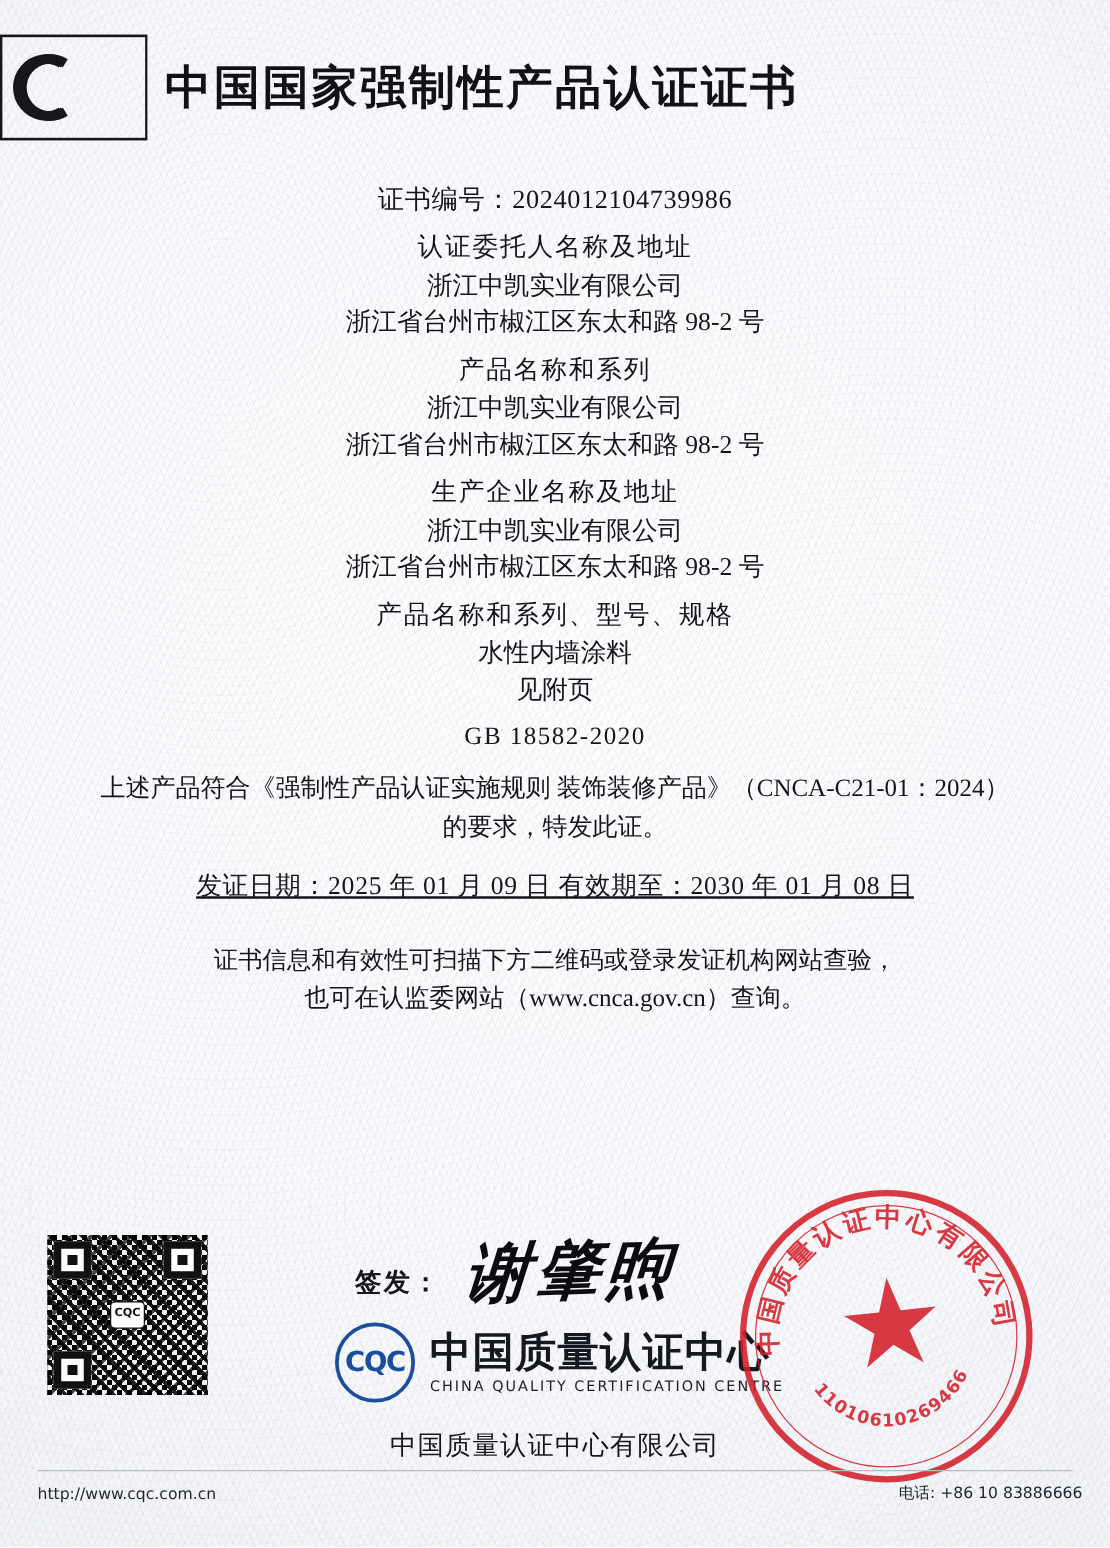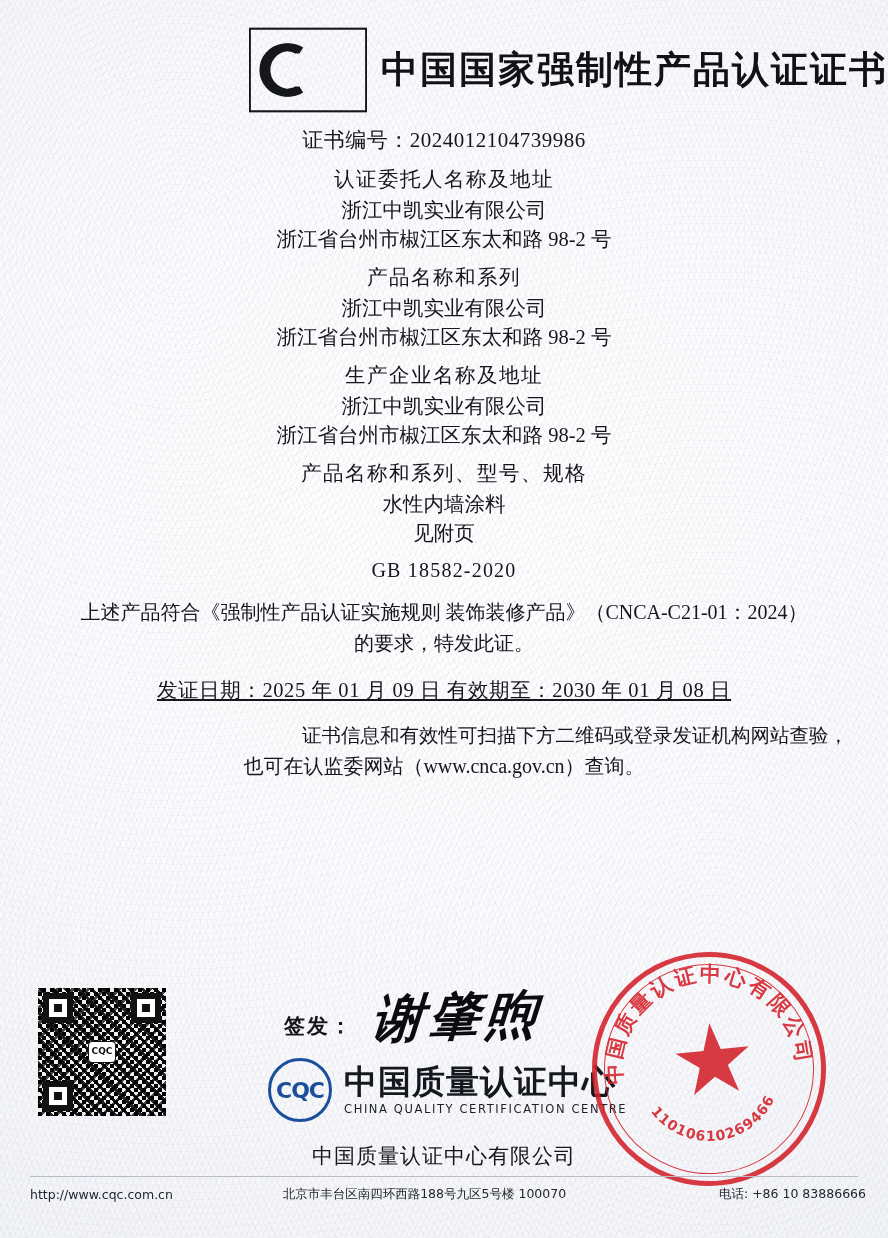--- a/index.html
+++ b/index.html
@@ -34,41 +34,41 @@
     pointer-events: none;
   }
 
   
   .header {
     position: absolute;
     top: 24px; left: 0; right: 0;
     height: 92px;
     display: flex;
     align-items: center;
-    justify-content: flex-end;
+    justify-content: flex-start;
   }
   .ccc-mark {
     width: 118px;
     height: 86px;
     margin-right: 14px;
     flex: none;
   }
   .cert-title {
     font-size: 37px;
     letter-spacing: 2px;
     font-weight: 700;
     font-family: "DejaVu Sans", "Liberation Sans", sans-serif;
     color: #111218;
     white-space: nowrap;
   }
 
   
   .body-block {
     position: absolute;
-    top: 124px;
+    top: 143px;
     left: 40px;
     right: 40px;
     text-align: center;
   }
   .line {
     font-size: 20.5px;
     line-height: 29px;
     white-space: nowrap;
   }
   .lbl {
@@ -107,25 +107,24 @@
   }
   .dates {
     margin-top: 16px;
     font-size: 20.5px;
     line-height: 31px;
     white-space: nowrap;
     letter-spacing: 0.6px;
     text-decoration: underline;
   }
   .verify {
-    margin-top: 14px;
+    margin-top: 28px;
     font-size: 19.5px;
     line-height: 31px;
     white-space: nowrap;
-    text-align: right;
   }
 
   
   .qr {
     position: absolute;
     left: 38px;
     top: 988px;
     width: 128px;
     height: 128px;
     background:
@@ -391,16 +390,15 @@
       <text font-size="14" letter-spacing="1">
         <textPath href="#arcBottom" startOffset="50%" text-anchor="middle">11010610269466</textPath>
       </text>
     </svg>
     <div class="seal-star">★</div>
   </div>
 
   <div class="footer-rule"></div>
   <div class="footer">
     <div class="left">http://www.cqc.com.cn</div>
-    <div class="mid">北京市丰台区南四环西路188号九区5号楼  100070</div>
     <div class="right">电话: +86 10 83886666</div>
   </div>
 </div>
 
 </body></html>

